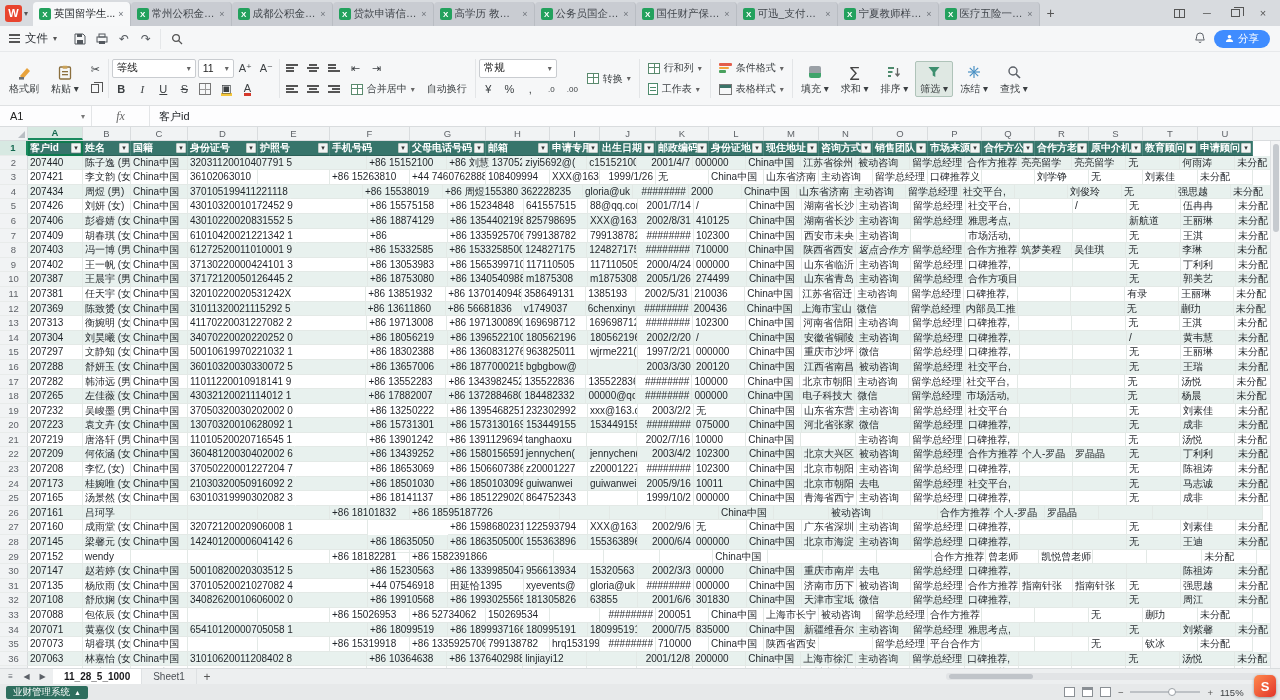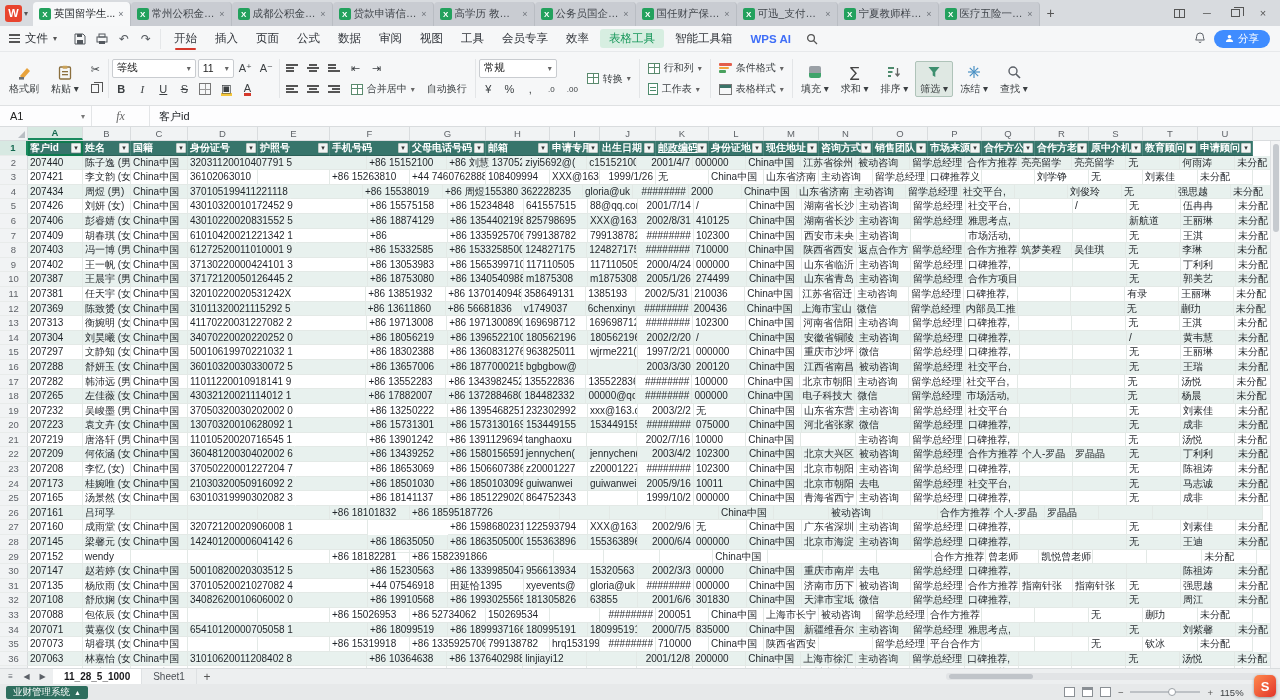--- a/index.html
+++ b/index.html
@@ -236,35 +236,20 @@
       <span class="qi">
           <svg width="12" height="12" viewBox="0 0 12 12">
             <rect x="1" y="4" width="10" height="5" fill="none" stroke="#53585e"></rect>
             <rect x="3" y="1" width="6" height="3" fill="none" stroke="#53585e"></rect>
             <rect x="3" y="8" width="6" height="3" fill="#53585e"></rect>
           </svg>
         </span>
       <span class="qi">↶</span>
       <span class="qi">↷</span>
     </div>
-    <div class="menu-items">
-        <div class="menu-item active">开始</div>
-        <div class="menu-item">插入</div>
-        <div class="menu-item">页面</div>
-        <div class="menu-item">公式</div>
-        <div class="menu-item">数据</div>
-        <div class="menu-item">审阅</div>
-        <div class="menu-item">视图</div>
-        <div class="menu-item">工具</div>
-        <div class="menu-item">会员专享</div>
-        <div class="menu-item">效率</div>
-        <div class="menu-item ctx">表格工具</div>
-        <div class="menu-item">智能工具箱</div>
-        <div class="menu-item ai">WPS AI</div>
-      </div>
     <span class="msearch">
         <svg width="12" height="12" viewBox="0 0 12 12">
           <circle cx="5" cy="5" r="3.4" fill="none" stroke="#555" stroke-width="1.3"></circle>
           <line x1="7.6" y1="7.6" x2="11" y2="11" stroke="#555" stroke-width="1.3"></line>
         </svg>
       </span>
     <div class="menu-right">
       <span class="bell"><svg width="12" height="12" viewBox="0 0 12 12">
             <path d="M6 1a3.4 3.4 0 0 1 3.4 3.4c0 2.8 1 3.6 1 3.6H1.6s1-.8 1-3.6A3.4 3.4 0 0 1 6 1z" fill="none" stroke="#5b6067"></path>
             <path d="M5 9.6a1 1 0 0 0 2 0" fill="none" stroke="#5b6067"></path>
@@ -551,21 +536,21 @@
           <div class="cell acell" style="flex: 0 0 55px;"><span class="htxt">客户id</span><span class="filter-btn">▾</span></div>
           <div class="cell" style="flex: 0 0 48px;"><span class="htxt">姓名</span><span class="filter-btn">▾</span></div>
           <div class="cell" style="flex: 0 0 57px;"><span class="htxt">国籍</span><span class="filter-btn">▾</span></div>
           <div class="cell" style="flex: 0 0 70px;"><span class="htxt">身份证号</span><span class="filter-btn">▾</span></div>
           <div class="cell" style="flex: 0 0 72px;"><span class="htxt">护照号</span><span class="filter-btn">▾</span></div>
           <div class="cell" style="flex: 0 0 80px;"><span class="htxt">手机号码</span><span class="filter-btn">▾</span></div>
           <div class="cell" style="flex: 0 0 76px;"><span class="htxt">父母电话号码</span><span class="filter-btn">▾</span></div>
           <div class="cell" style="flex: 0 0 64px;"><span class="htxt">邮箱</span><span class="filter-btn">▾</span></div>
           <div class="cell" style="flex: 0 0 50px;"><span class="htxt">申请专用</span><span class="filter-btn">▾</span></div>
           <div class="cell" style="flex: 0 0 56px;"><span class="htxt">出生日期</span><span class="filter-btn">▾</span></div>
-          <div class="cell" style="flex: 0 0 53px; text-decoration: underline;"><span class="htxt">邮政编码</span><span class="filter-btn">▾</span></div>
+          <div class="cell" style="flex: 0 0 53px;"><span class="htxt">邮政编码</span><span class="filter-btn">▾</span></div>
           <div class="cell" style="flex: 0 0 55px;"><span class="htxt">身份证地</span><span class="filter-btn">▾</span></div>
           <div class="cell" style="flex: 0 0 55px;"><span class="htxt">现住地址</span><span class="filter-btn">▾</span></div>
           <div class="cell" style="flex: 0 0 54px;"><span class="htxt">咨询方式</span><span class="filter-btn">▾</span></div>
           <div class="cell" style="flex: 0 0 55px;"><span class="htxt">销售团队</span><span class="filter-btn">▾</span></div>
           <div class="cell" style="flex: 0 0 54px;"><span class="htxt">市场来源</span><span class="filter-btn">▾</span></div>
           <div class="cell" style="flex: 0 0 53px;"><span class="htxt">合作方公</span><span class="filter-btn">▾</span></div>
           <div class="cell" style="flex: 0 0 54px;"><span class="htxt">合作方老</span><span class="filter-btn">▾</span></div>
           <div class="cell" style="flex: 0 0 54px;"><span class="htxt">原中介机</span><span class="filter-btn">▾</span></div>
           <div class="cell" style="flex: 0 0 55px;"><span class="htxt">教育顾问</span><span class="filter-btn">▾</span></div>
           <div class="cell" style="flex: 0 0 55px;"><span class="htxt">申请顾问</span><span class="filter-btn">▾</span></div>
@@ -722,21 +707,21 @@
           <div class="cell spill" style="flex: 0 0 70px;">61272520011010001 9</div>
           <div class="cell" style="flex: 0 0 72px;"></div>
           <div class="cell" style="flex: 0 0 80px;">+86 15332585</div>
           <div class="cell" style="flex: 0 0 76px;">+86 1533258500</div>
           <div class="cell" style="flex: 0 0 64px;">124827175</div>
           <div class="cell" style="flex: 0 0 50px;">124827175</div>
           <div class="cell rt" style="flex: 0 0 56px;">########</div>
           <div class="cell" style="flex: 0 0 53px;">710000</div>
           <div class="cell" style="flex: 0 0 55px;">China中国</div>
           <div class="cell" style="flex: 0 0 55px;">陕西省西安</div>
-          <div class="cell" style="flex: 0 0 54px;">返点合作方</div>
+          <div class="cell" style="flex: 0 0 54px; font-style: italic;">返点合作方</div>
           <div class="cell" style="flex: 0 0 55px;">留学总经理</div>
           <div class="cell" style="flex: 0 0 54px;">合作方推荐</div>
           <div class="cell" style="flex: 0 0 53px;">筑梦美程</div>
           <div class="cell" style="flex: 0 0 54px;">吴佳琪</div>
           <div class="cell" style="flex: 0 0 54px;">无</div>
           <div class="cell" style="flex: 0 0 55px;">李琳</div>
           <div class="cell" style="flex: 0 0 55px;">未分配</div>
         </div>
         <div class="row">
           <div class="rownum">9</div>

